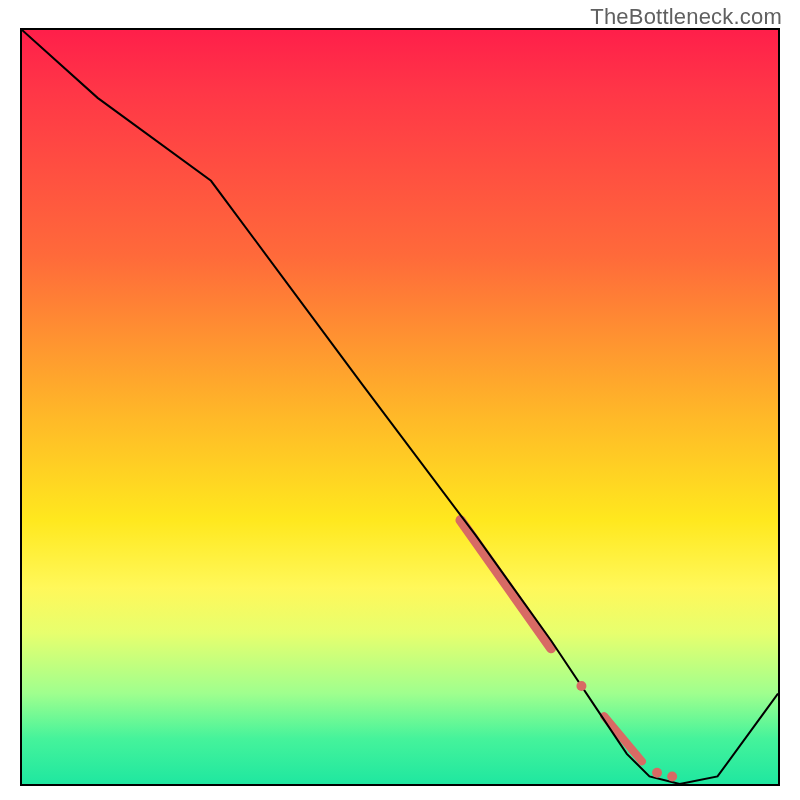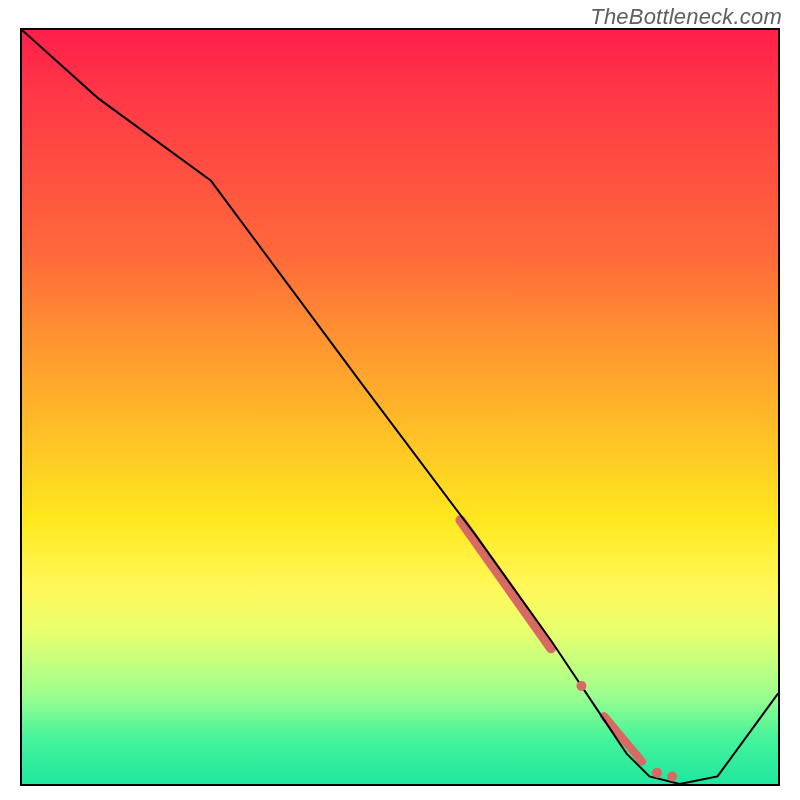--- a/index.html
+++ b/index.html
@@ -8,21 +8,20 @@
     width: 800px;
     height: 800px;
     overflow: hidden;
     font-family: Arial, Helvetica, sans-serif;
     background: #ffffff;
   }
   .canvas {
     position: relative;
     width: 800px;
     height: 647px;
-    font-style: italic;
   }
   .watermark {
     position: absolute;
     top: 4px;
     right: 18px;
     font-size: 22px;
     font-weight: 500;
     color: #606060;
     letter-spacing: 0.2px;
     z-index: 5;

